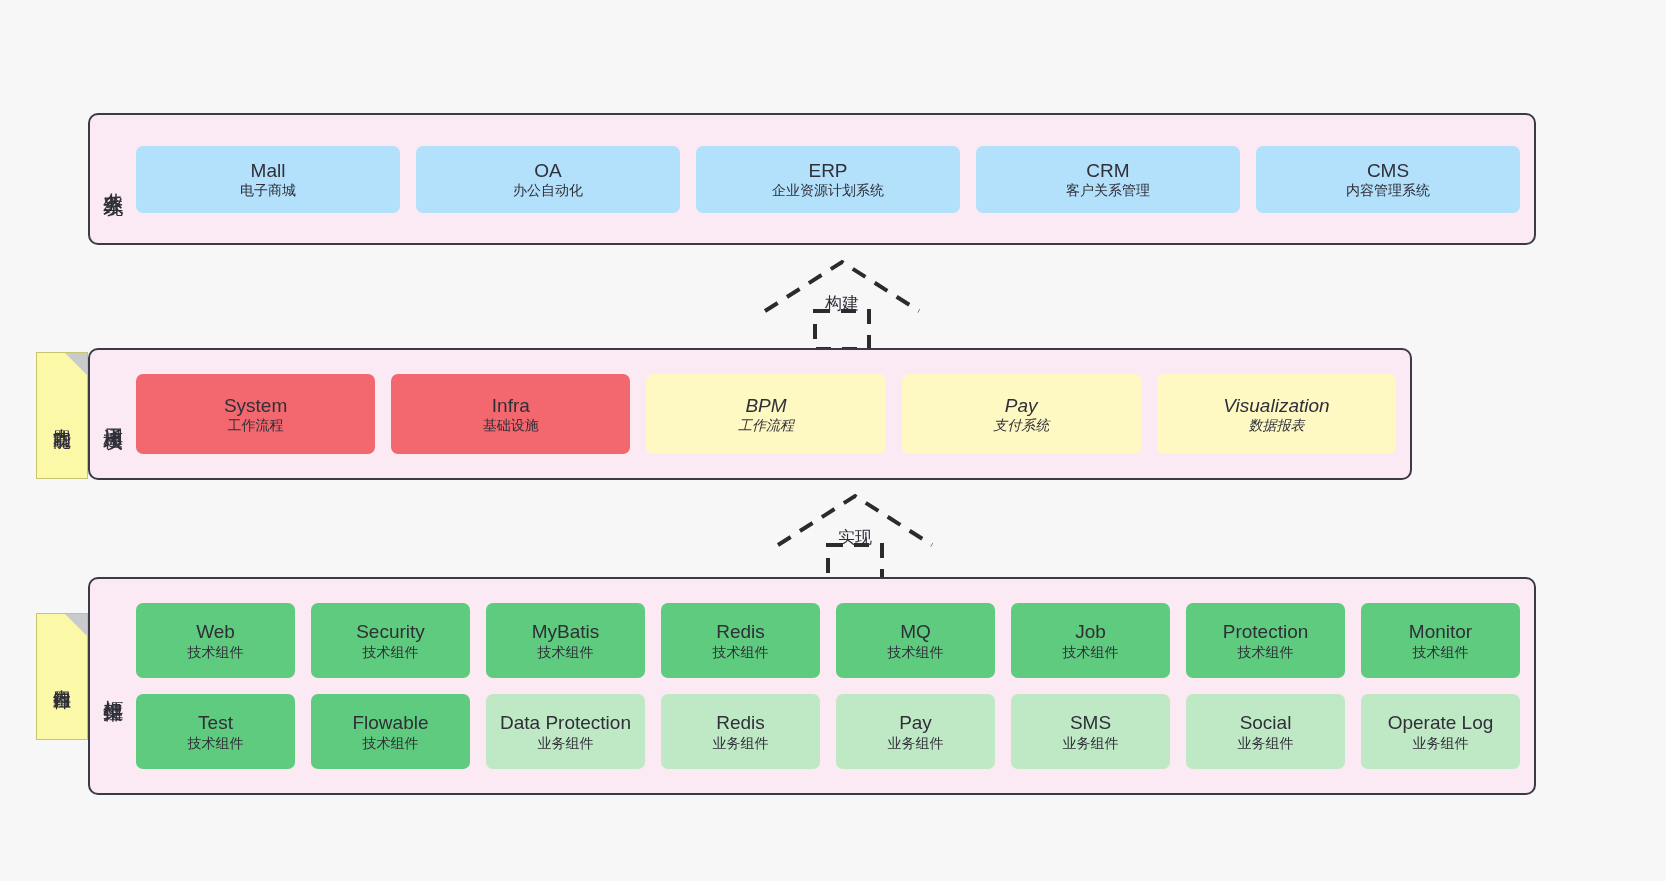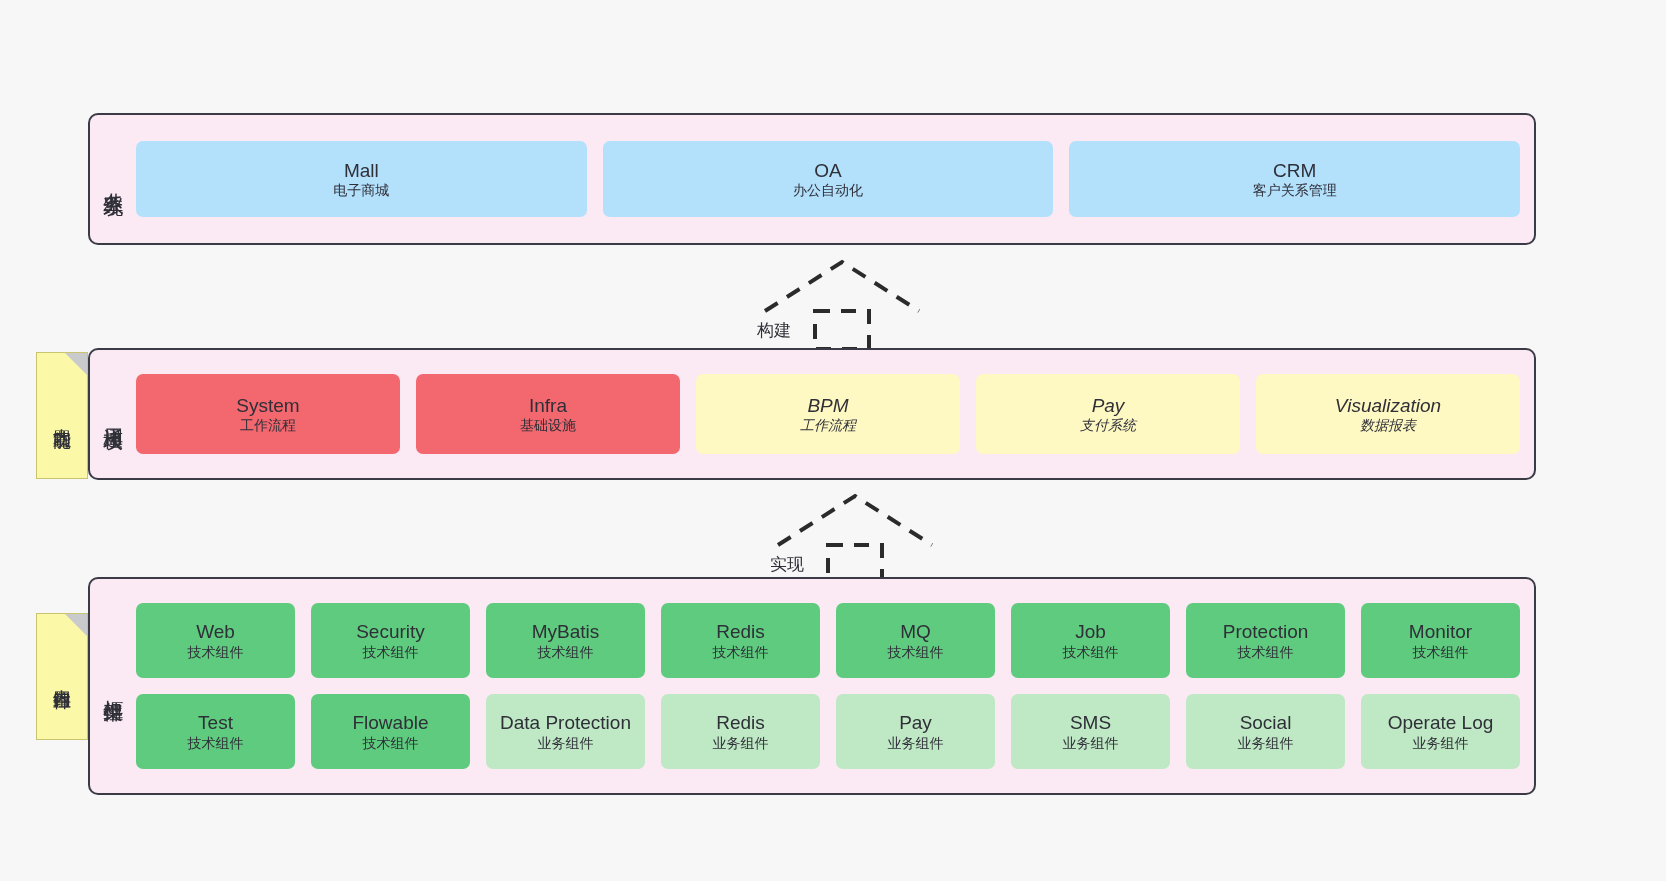--- a/index.html
+++ b/index.html
@@ -87,23 +87,23 @@
 
   
   .c-blue        { background: #b3e0fb; }
   .c-red         { background: #f3676e; }
   .c-pink        { background: #fef9c3; font-style: italic; }
   .c-green       { background: #5fcb7f; }
   .c-green-light { background: #bfe8c5; }
 
   
   #layer-business   { left: 88px;  top: 113px; width: 1448px; height: 132px; }
-  #layer-business .card-row { height: 76px; }
-
-  #layer-modules    { left: 88px;  top: 348px; width: 1448px; height: 132px; }
+  #layer-business .card-row { height: 67px; }
+
+  #layer-modules    { left: 88px;  top: 348px; width: 1324px; height: 132px; }
   #layer-modules .card-row { height: 80px; }
 
   #layer-framework  { left: 88px;  top: 577px; width: 1448px; height: 218px; }
   #layer-framework .card-row { height: 75px; }
 
   
   .note {
     position: absolute;
     background: #fbf8a8;
     border: 1px solid #c9c56f;
@@ -138,24 +138,24 @@
     position: absolute;
     width: 170px;
     height: 95px;
   }
   .arrow svg { display: block; }
   .arrow-label {
     position: absolute;
     left: 0;
     right: 0;
     top: 36px;
+    text-align: center;
     font-size: 17px;
     color: #2f2f38;
     user-select: none;
-    margin-top: 27px;
   }
   #arrow-build   { left: 757px; top: 256px; }
   #arrow-realize { left: 770px; top: 490px; }
 </style>
 </head>
 <body>
 
 <div id="canvas">
 
   <div class="layer" id="layer-business">
@@ -164,22 +164,30 @@
       <div class="card-row">
         <div class="card c-blue">
           <div class="t1">Mall</div>
           <div class="t2">电子商城</div>
         </div>
         <div class="card c-blue">
           <div class="t1">OA</div>
           <div class="t2">办公自动化</div>
         </div>
         <div class="card c-blue">
+          <div class="t1">ERP</div>
+          <div class="t2">企业资源计划系统</div>
+        </div>
+        <div class="card c-blue">
           <div class="t1">CRM</div>
           <div class="t2">客户关系管理</div>
+        </div>
+        <div class="card c-blue">
+          <div class="t1">CMS</div>
+          <div class="t2">内容管理系统</div>
         </div>
       </div>
     </div>
   </div>
 
   <div class="arrow" id="arrow-build">
     <svg width="170" height="95" viewBox="0 0 170 95">
       <path d="M 8 55 L 85 6 L 162 55" fill="none" stroke="#2b2b2b" stroke-width="4" stroke-dasharray="15 11" stroke-linecap="butt"></path>
       <path d="M 58 55 L 112 55 L 112 93 L 58 93 Z" fill="none" stroke="#2b2b2b" stroke-width="4" stroke-dasharray="15 11" stroke-linecap="butt"></path>
     </svg>

